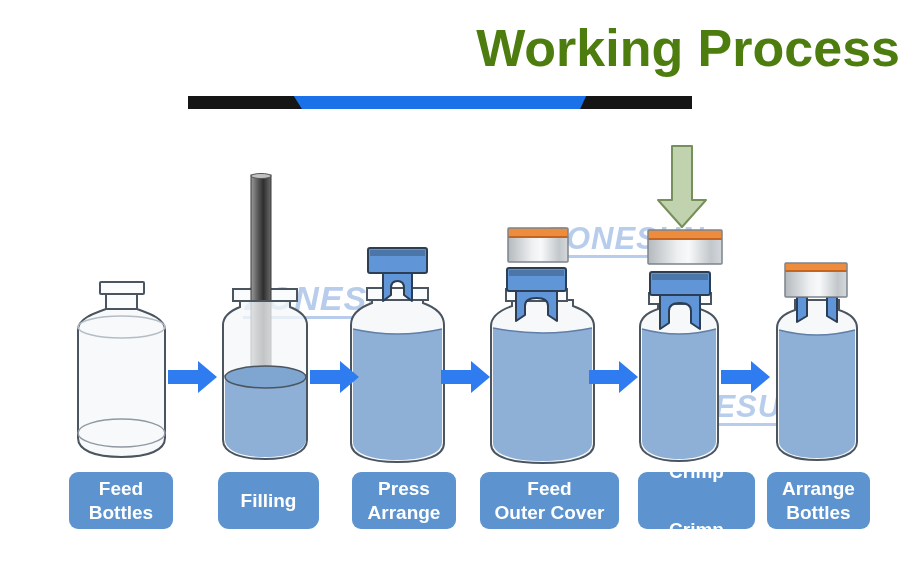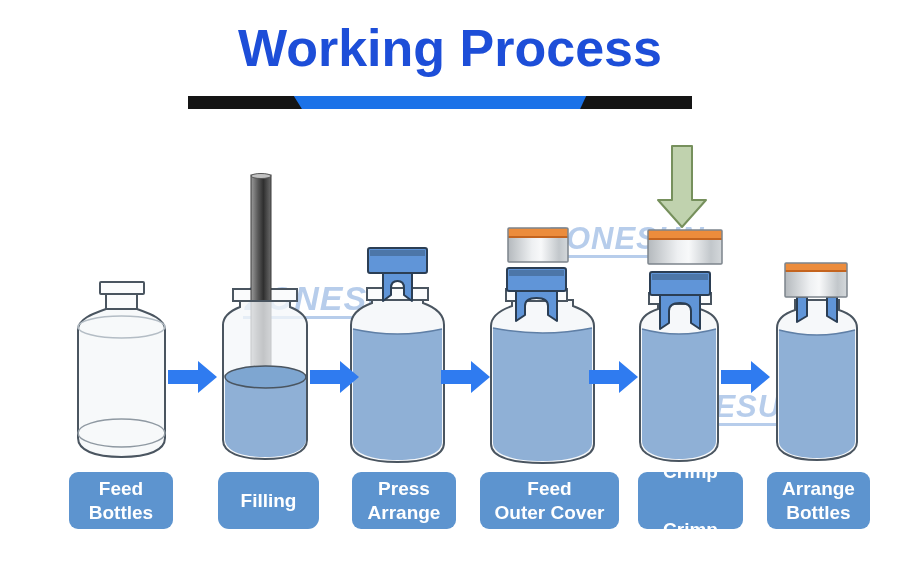--- a/index.html
+++ b/index.html
@@ -1,22 +1,22 @@
 <!DOCTYPE html>
 <html><head>
 <meta charset="utf-8">
 <style>
   html,body{margin:0;padding:0;background:#ffffff;}
   .stage{
     position:relative;width:900px;height:573px;background:#ffffff;overflow:hidden;
     font-family:"Liberation Sans",sans-serif;
   }
   .title{
-    position:absolute;left:0;right:0;top:18px;margin:0;text-align:center;
-    font-size:52px;font-weight:bold;color:#1d4ed8;letter-spacing:0;
+    position:absolute;left:0;right:0;top:18px;margin:0;text-align:right;
+    font-size:52px;font-weight:bold;color:#4d7c0f;letter-spacing:0;
   }
   .rule{position:absolute;left:188px;top:96px;width:504px;height:13px;background:#151515;}
   .rule-blue{position:absolute;inset:0;background:#1b72e8;
     clip-path:polygon(21% 0,79% 0,77.8% 100%,22.6% 100%);}
   .step-svg{position:absolute;display:block;}
   .flow-arrow{position:absolute;display:block;}
   .wm{
     position:absolute;font-style:italic;font-weight:bold;letter-spacing:1px;
     color:#7da5dc;opacity:0.55;border-bottom:3px solid #7da5dc;padding:0 2px 1px 2px;
     line-height:1.0;white-space:nowrap;
@@ -27,21 +27,21 @@
   .step-label{
     position:absolute;top:472px;height:57px;background:#5d94cf;border-radius:9px;
     color:#ffffff;font-weight:bold;font-size:19px;line-height:1.25;
     display:flex;flex-direction:column;align-items:center;justify-content:center;
     text-align:center;
   }
   .L1{left:69px;width:104px;}
   .L2{left:218px;width:101px;border-radius:11px;}
   .L3{left:352px;width:104px;}
   .L4{left:480px;width:139px;}
-  .L5{left:638px;width:105px;gap:34px;}
+  .L5{left:638px;width:117px;gap:34px;}
   .L6{left:767px;width:103px;}
 </style>
 </head>
 <body>
 
 <div class="stage">
 
   <svg width="0" height="0" style="position:absolute">
     <defs>
       <linearGradient id="nozzleGrad" x1="0" y1="0" x2="1" y2="0">

